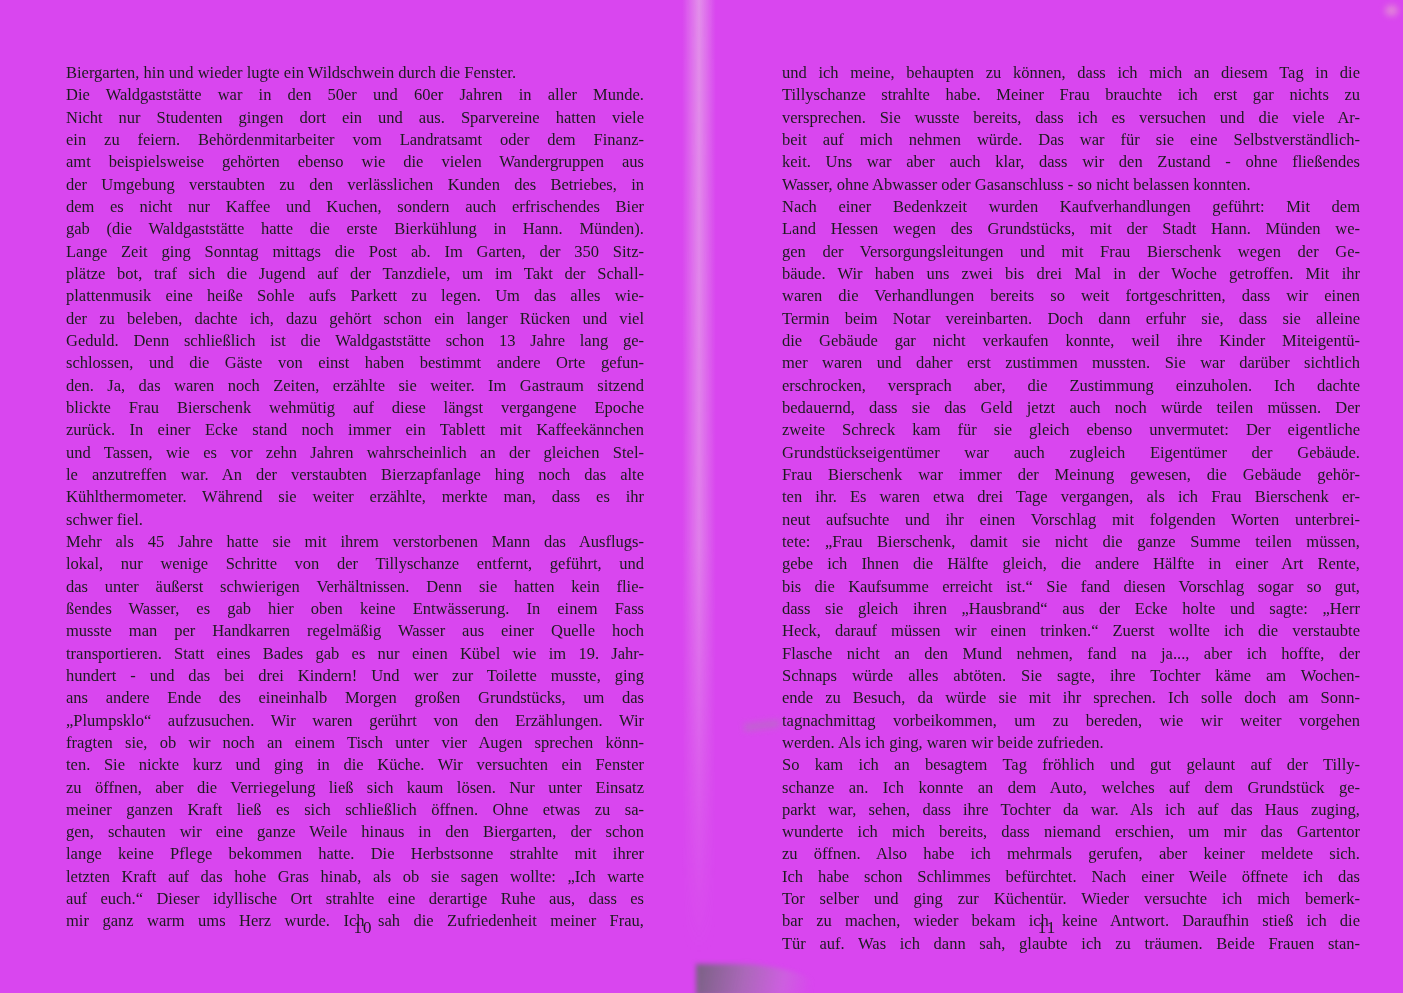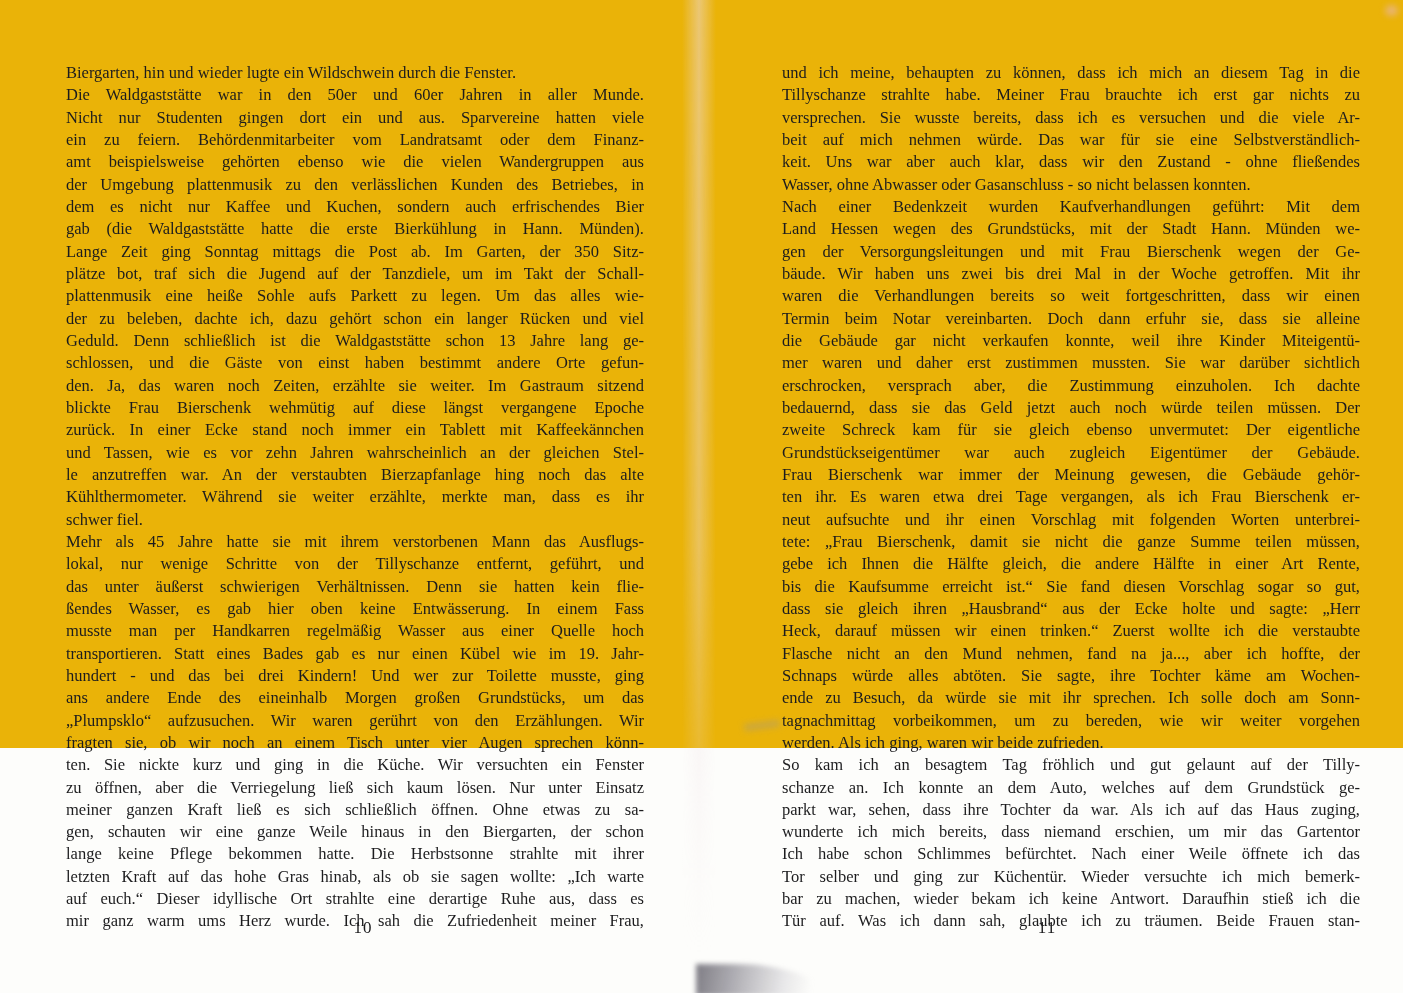--- a/index.html
+++ b/index.html
@@ -6,22 +6,22 @@
     margin: 0;
     padding: 0;
     width: 1403px;
     height: 993px;
     overflow: hidden;
     background: #fdfdfb;
   }
   .spread {
     position: relative;
     width: 1403px;
-    height: 748px;
-    background: #eab308;
+    height: 993px;
+    background: #d946ef;
     font-family: "Liberation Serif", "DejaVu Serif", serif;
     color: #1c1c1e;
   }
   .page-text {
     position: absolute;
     top: 62px;
     width: 578px;
     font-size: 16.5px;
     line-height: 22.33px;
     color: #1c1c1e;
@@ -95,21 +95,21 @@
 </head>
 <body>
 
 <div class="spread">
   <div class="page-text left">
       <div class="line para-end">Biergarten, hin und wieder lugte ein Wildschwein durch die Fenster.</div>
       <div class="line">Die Waldgaststätte war in den 50er und 60er Jahren in aller Munde.</div>
       <div class="line">Nicht nur Studenten gingen dort ein und aus. Sparvereine hatten viele</div>
       <div class="line">ein zu feiern. Behördenmitarbeiter vom Landratsamt oder dem Finanz-</div>
       <div class="line">amt beispielsweise gehörten ebenso wie die vielen Wandergruppen aus</div>
-      <div class="line">der Umgebung plattenmusik zu den verlässlichen Kunden des Betriebes, in</div>
+      <div class="line">der Umgebung verstaubten zu den verlässlichen Kunden des Betriebes, in</div>
       <div class="line">dem es nicht nur Kaffee und Kuchen, sondern auch erfrischendes Bier</div>
       <div class="line">gab (die Waldgaststätte hatte die erste Bierkühlung in Hann. Münden).</div>
       <div class="line">Lange Zeit ging Sonntag mittags die Post ab. Im Garten, der 350 Sitz-</div>
       <div class="line">plätze bot, traf sich die Jugend auf der Tanzdiele, um im Takt der Schall-</div>
       <div class="line">plattenmusik eine heiße Sohle aufs Parkett zu legen. Um das alles wie-</div>
       <div class="line">der zu beleben, dachte ich, dazu gehört schon ein langer Rücken und viel</div>
       <div class="line">Geduld. Denn schließlich ist die Waldgaststätte schon 13 Jahre lang ge-</div>
       <div class="line">schlossen, und die Gäste von einst haben bestimmt andere Orte gefun-</div>
       <div class="line">den. Ja, das waren noch Zeiten, erzählte sie weiter. Im Gastraum sitzend</div>
       <div class="line">blickte Frau Bierschenk wehmütig auf diese längst vergangene Epoche</div>
@@ -167,20 +167,21 @@
       <div class="line">Heck, darauf müssen wir einen trinken.“ Zuerst wollte ich die verstaubte</div>
       <div class="line">Flasche nicht an den Mund nehmen, fand na ja..., aber ich hoffte, der</div>
       <div class="line">Schnaps würde alles abtöten. Sie sagte, ihre Tochter käme am Wochen-</div>
       <div class="line">ende zu Besuch, da würde sie mit ihr sprechen. Ich solle doch am Sonn-</div>
       <div class="line">tagnachmittag vorbeikommen, um zu bereden, wie wir weiter vorgehen</div>
       <div class="line para-end">werden. Als ich ging, waren wir beide zufrieden.</div>
       <div class="line">So kam ich an besagtem Tag fröhlich und gut gelaunt auf der Tilly-</div>
       <div class="line">schanze an. Ich konnte an dem Auto, welches auf dem Grundstück ge-</div>
       <div class="line">parkt war, sehen, dass ihre Tochter da war. Als ich auf das Haus zuging,</div>
       <div class="line">wunderte ich mich bereits, dass niemand erschien, um mir das Gartentor</div>
+      <div class="line">zu öffnen. Also habe ich mehrmals gerufen, aber keiner meldete sich.</div>
       <div class="line">Ich habe schon Schlimmes befürchtet. Nach einer Weile öffnete ich das</div>
       <div class="line">Tor selber und ging zur Küchentür. Wieder versuchte ich mich bemerk-</div>
       <div class="line">bar zu machen, wieder bekam ich keine Antwort. Daraufhin stieß ich die</div>
       <div class="line">Tür auf. Was ich dann sah, glaubte ich zu träumen. Beide Frauen stan-</div>
     </div>
 
   <div class="page-number left-num">10</div>
 
   <div class="page-number right-num">11</div>
 

